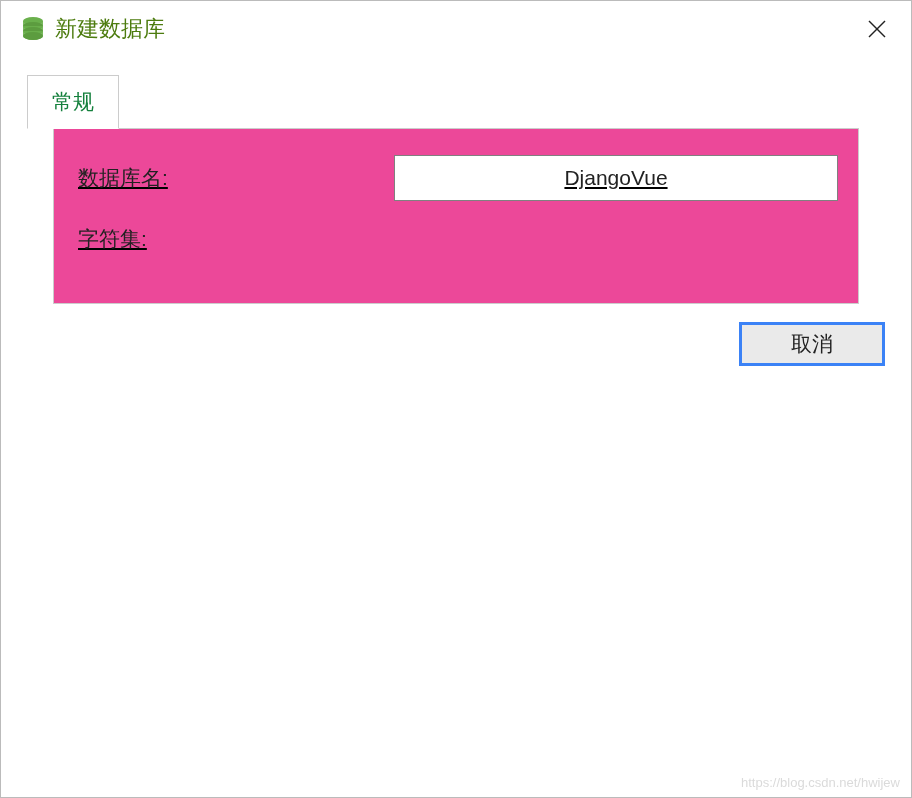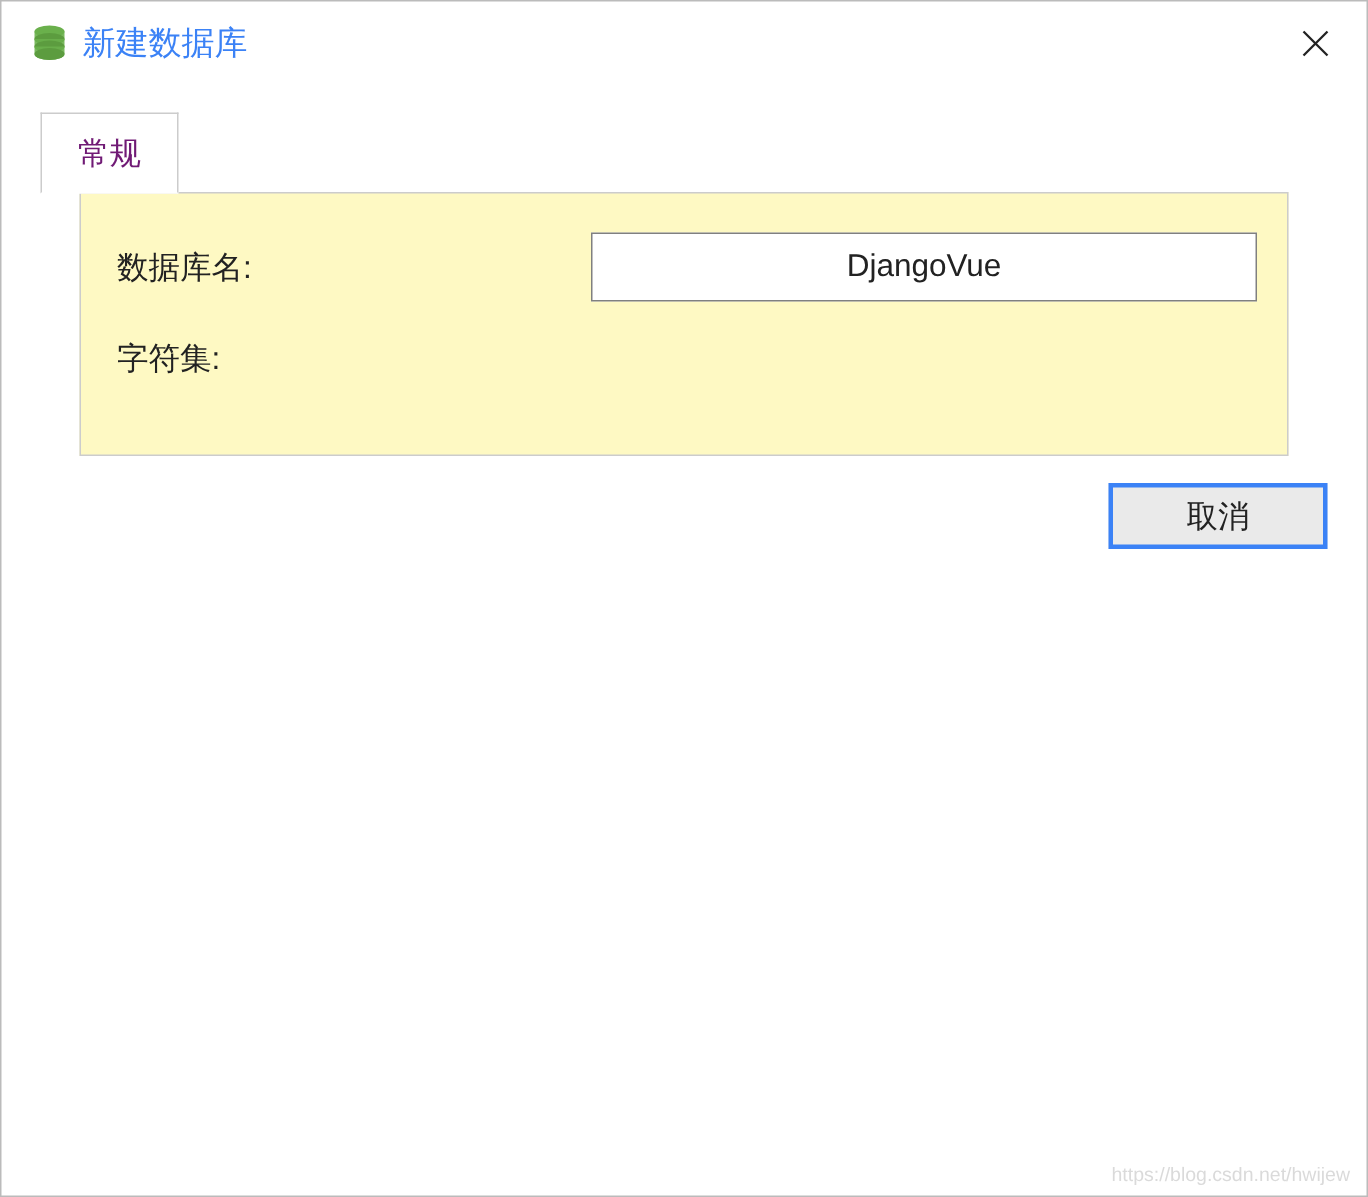--- a/index.html
+++ b/index.html
@@ -36,21 +36,21 @@
     }
     .db-icon {
       width: 24px;
       height: 26px;
       display: inline-flex;
       align-items: center;
       justify-content: center;
     }
     .dialog-title {
       font-size: 22px;
-      color: #3b82f6;
+      color: #4d7c0f;
       font-weight: 400;
     }
     .close-btn {
       width: 28px;
       height: 28px;
       display: flex;
       align-items: center;
       justify-content: center;
       cursor: pointer;
       background: none;
@@ -62,39 +62,40 @@
     }
     .tab-area {
       padding: 0 26px;
       margin-top: 18px;
       position: relative;
     }
     .tab {
       display: inline-block;
       padding: 12px 24px;
       font-size: 21px;
-      color: #701a75;
+      color: #15803d;
       border-left: 1px solid #ccc;
       border-right: 1px solid #ccc;
       border-top: 1px solid #ccc;
       background: #fff;
       position: relative;
       z-index: 2;
       border-bottom: 1px solid #fff;
       margin-bottom: -1px;
       text-align: right;
     }
     .content-panel {
       margin: 0 26px;
       flex: 1;
       border: 1px solid #ccc;
-      background: #fef9c3;
+      background: #ec4899;
       padding: 26px 20px;
       position: relative;
       z-index: 1;
+      text-decoration: underline;
     }
     .form-row {
       display: flex;
       align-items: center;
       margin-bottom: 24px;
     }
     .form-row .label {
       width: 320px;
       font-size: 21px;
       color: #222;

